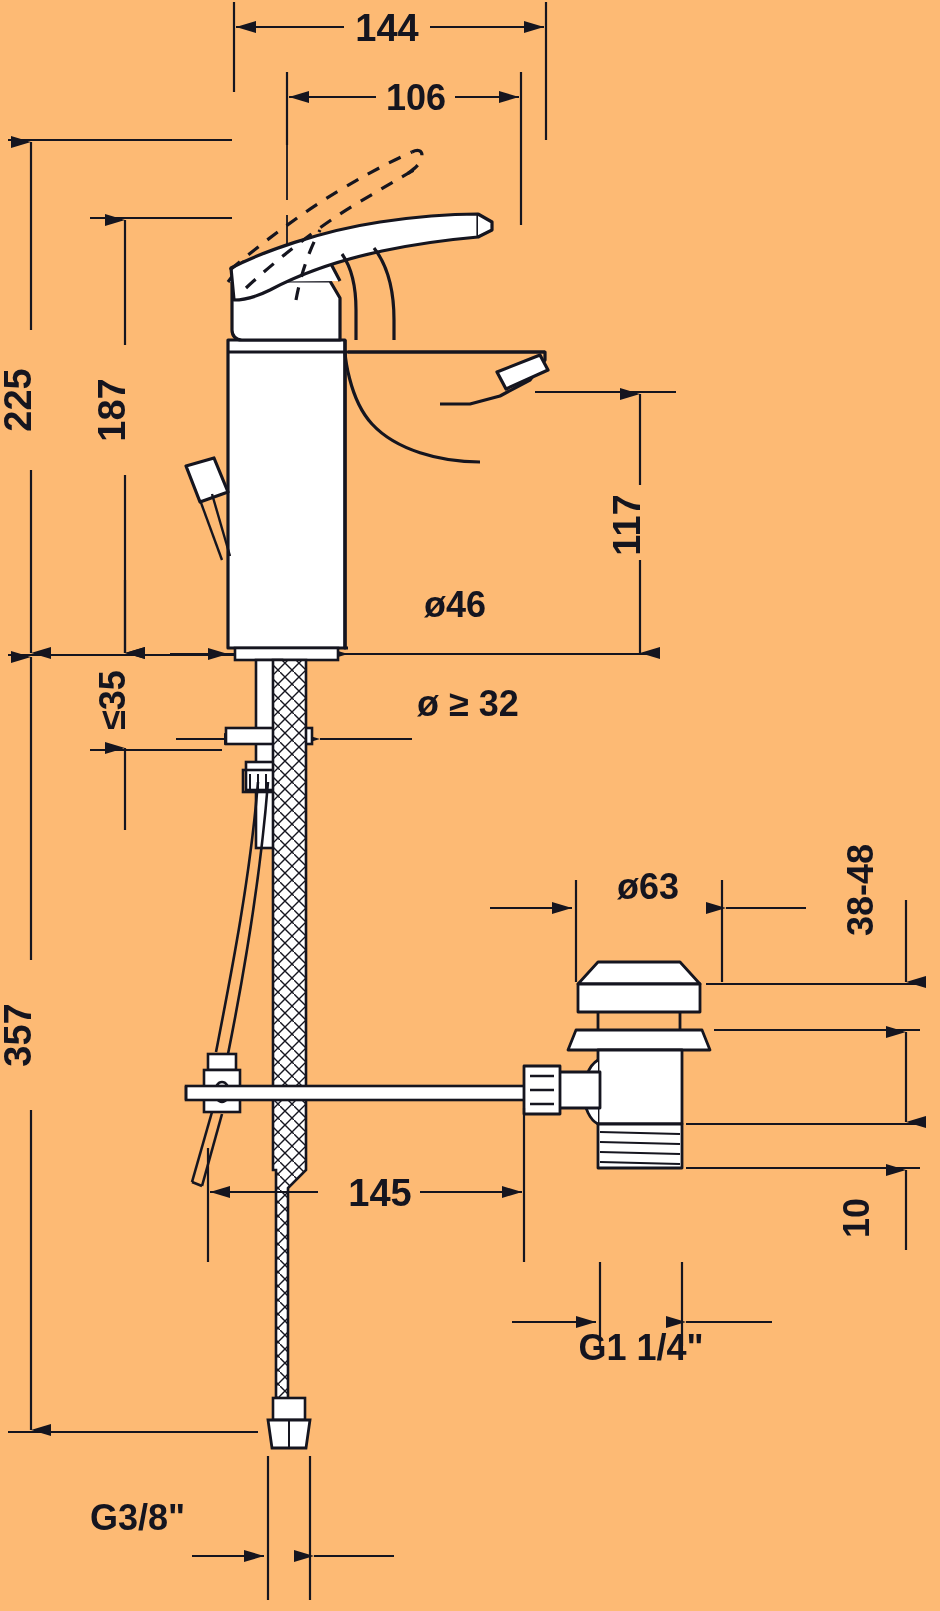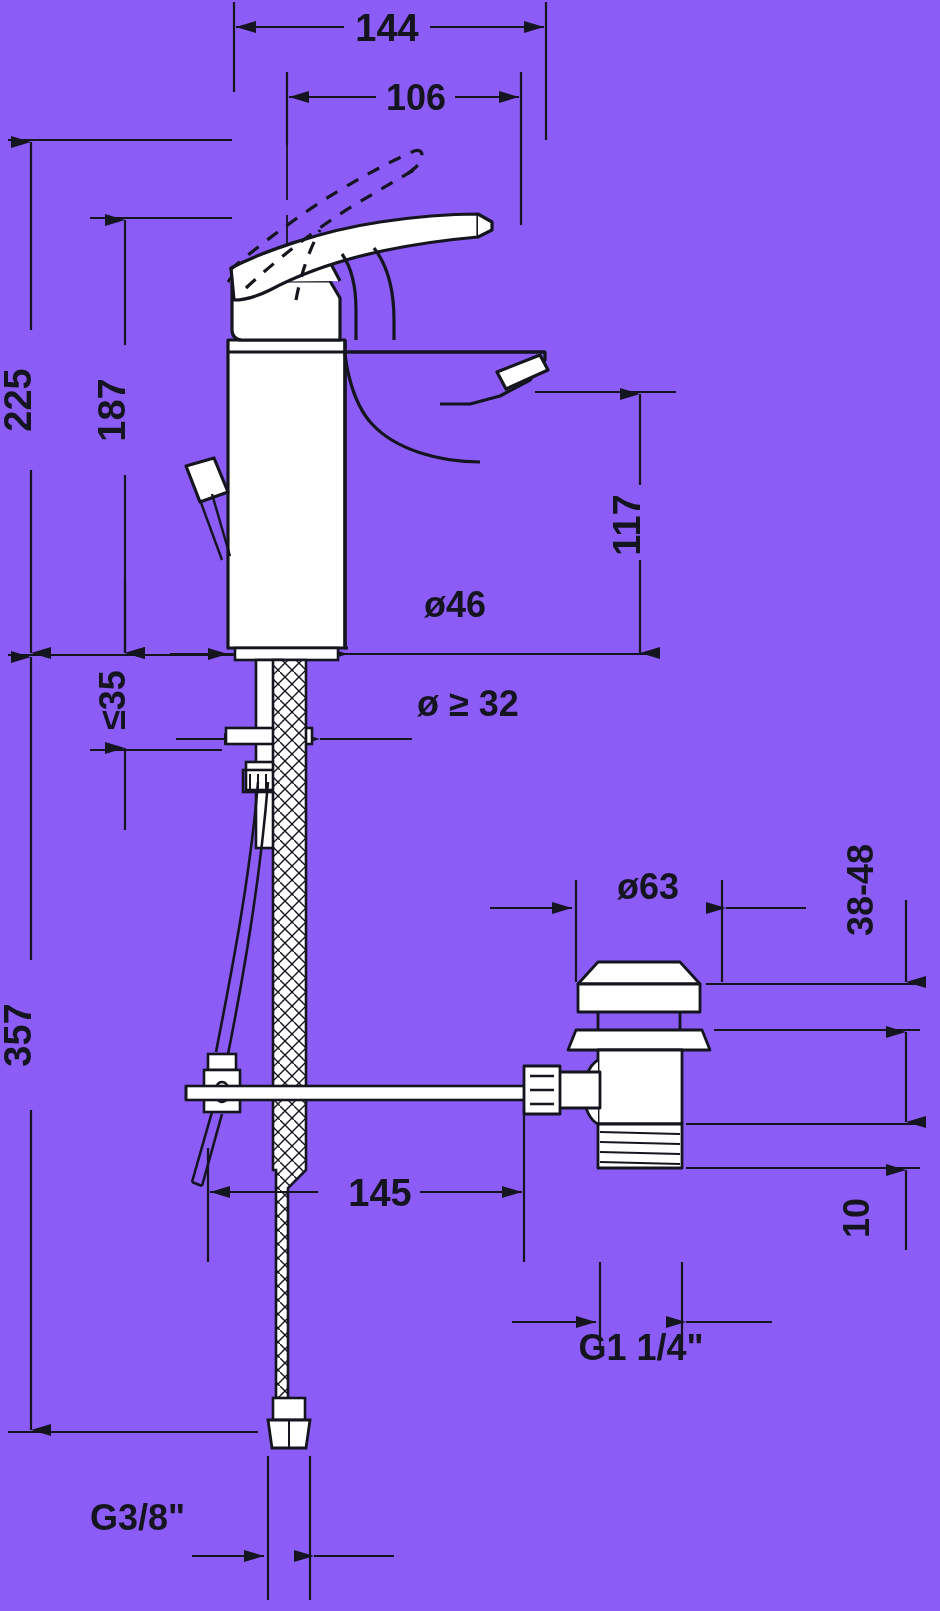--- a/index.html
+++ b/index.html
@@ -1,17 +1,17 @@
 <!DOCTYPE html>
 <html><head>
 <meta charset="utf-8">
 <style>
   html,body{margin:0;padding:0;background:#ffffff;}
   body{width:940px;height:1611px;font-family:"Liberation Sans",sans-serif;}
-  #stage{position:relative;width:940px;height:1611px;background:#8b5cf6;overflow:hidden;}
+  #stage{position:relative;width:940px;height:1611px;background:#fdba74;overflow:hidden;}
   svg#drawing{position:absolute;left:0;top:0;width:940px;height:1611px;display:block;}
   .dimtext{
     font-family:"Liberation Sans",sans-serif;
     font-weight:bold;
     fill:#15151f;
   }
 </style>
 </head>
 <body>
 

